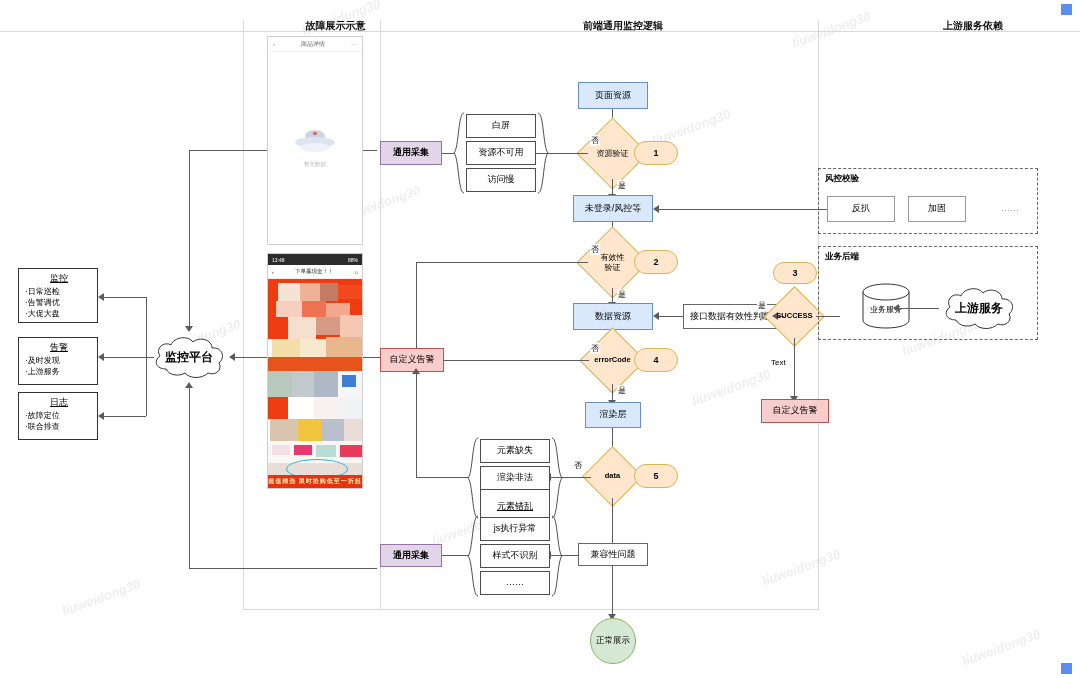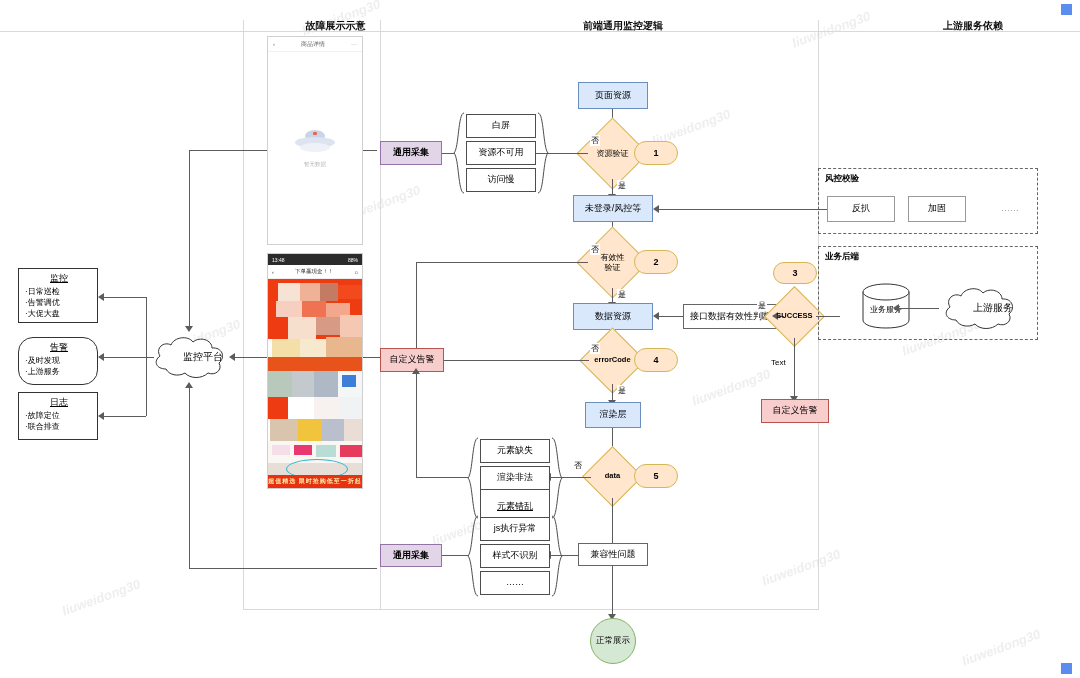--- a/index.html
+++ b/index.html
@@ -116,23 +116,23 @@
 
   .elabel{
     position:absolute;font-size:8px;color:#000;
     background:#fff;padding:0 1px;white-space:nowrap;
   }
 
   
   .cloud{position:absolute;}
   .cloud svg{display:block;}
   .cloud .ctext{
-    position:absolute;left:14px;top:0;width:100%;height:100%;
+    position:absolute;left:0;top:0;width:100%;height:100%;
     display:flex;align-items:center;justify-content:center;
-    font-size:10px;color:#000;
+    font-size:12px;color:#000;font-weight:bold;
   }
   
   .cylinder{position:absolute;}
   .cylinder svg{display:block;}
   .cylinder .cytext{
     position:absolute;left:0;top:0;width:100%;height:100%;
     display:flex;align-items:center;justify-content:center;
     font-size:8px;color:#000;padding-top:6px;box-sizing:border-box;
   }
 
@@ -211,21 +211,21 @@
   <div class="lane-title" style="left:243px;top:19px;width:137px;">故障展示示意</div>
   <div class="lane-title" style="left:380px;top:19px;width:438px;">前端通用监控逻辑</div>
   <div class="lane-title" style="left:818px;top:19px;width:262px;">上游服务依赖</div>
 
   <div class="left-card" style="left:18px;top:268px;width:80px;height:55px;">
     <div class="hd">监控</div>
     <div class="li">·日常巡检</div>
     <div class="li">·告警调优</div>
     <div class="li">·大促大盘</div>
   </div>
-  <div class="left-card" style="left:18px;top:337px;width:80px;height:48px;border-radius:15px;">
+  <div class="left-card" style="left:18px;top:337px;width:80px;height:48px;">
     <div class="hd">告警</div>
     <div class="li">·及时发现</div>
     <div class="li">·上游服务</div>
   </div>
   <div class="left-card" style="left:18px;top:392px;width:80px;height:48px;">
     <div class="hd">日志</div>
     <div class="li">·故障定位</div>
     <div class="li">·联合排查</div>
   </div>
 

